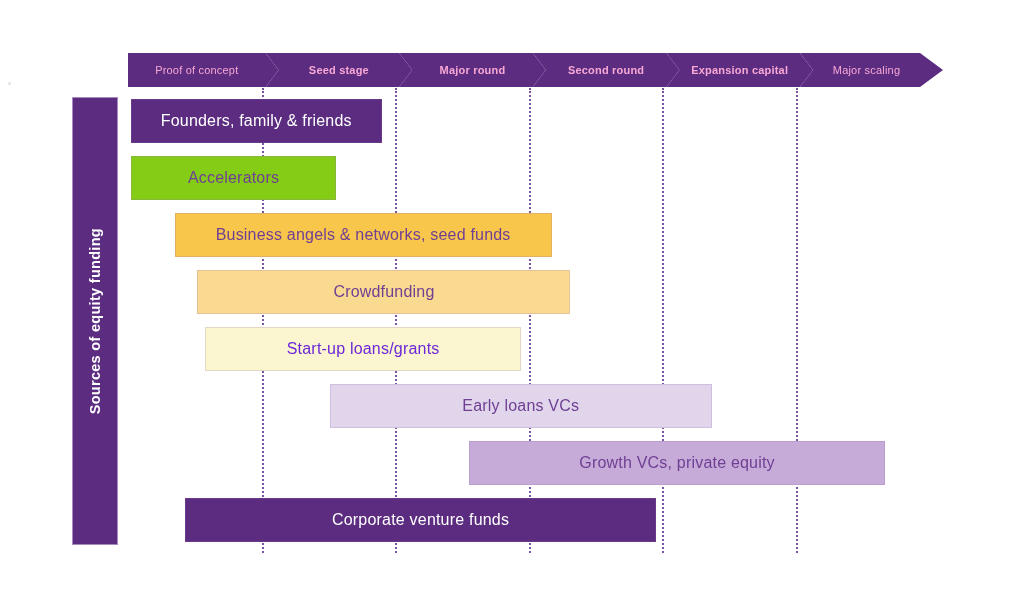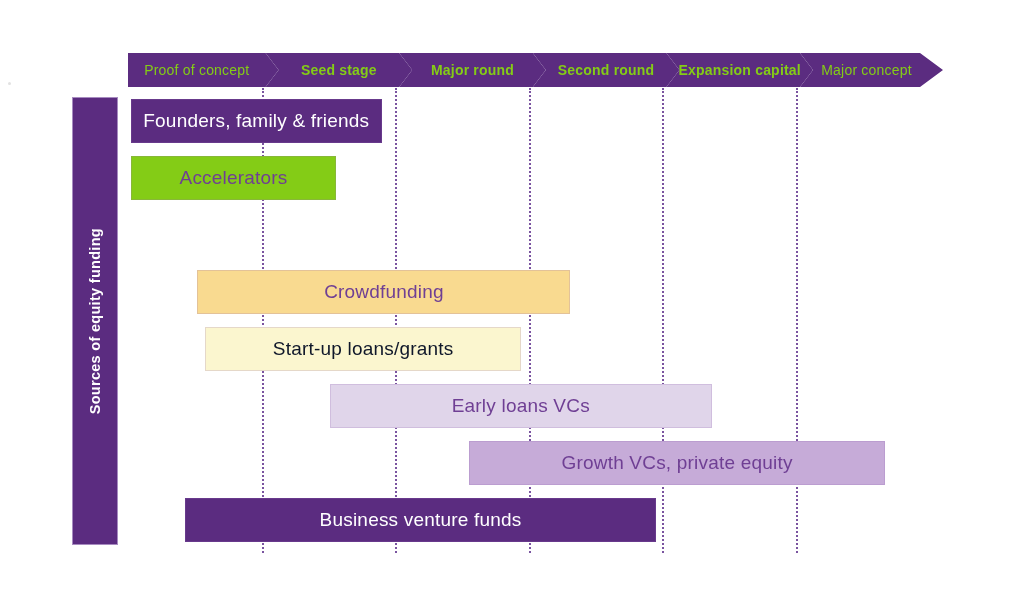--- a/index.html
+++ b/index.html
@@ -7,39 +7,39 @@
     width:1024px;height:598px;position:relative;overflow:hidden;
     font-family:"Liberation Sans",sans-serif;
     -webkit-font-smoothing:antialiased;
   }
   #diagram{position:absolute;left:0;top:0;width:1024px;height:598px;}
 
   
   .stage{
     position:absolute;top:53px;height:34px;
     display:flex;align-items:center;justify-content:center;
-    color:#84cc16;font-size:14px;letter-spacing:.2px;
+    color:#f9a8d4;font-size:11px;letter-spacing:.2px;
     box-sizing:border-box;white-space:nowrap;z-index:3;
   }
   .stage.mid{clip-path:polygon(0 0,calc(100% - 13px) 0,100% 50%,calc(100% - 13px) 100%,0 100%,13px 50%);padding-left:13px;padding-right:13px;font-weight:bold;}
   .stage.first{clip-path:polygon(0 0,calc(100% - 13px) 0,100% 50%,calc(100% - 13px) 100%,0 100%);padding-right:13px;}
   .stage.last{clip-path:polygon(0 0,calc(100% - 23px) 0,100% 50%,calc(100% - 23px) 100%,0 100%,13px 50%);padding-left:13px;padding-right:23px;}
 
   
   .vline{
     position:absolute;top:88px;height:465px;width:0;
     border-left:2px dotted rgba(122,84,160,.8);
     z-index:1;
   }
 
   
   .bar{
     position:absolute;height:44px;
     display:flex;align-items:center;justify-content:center;
-    font-size:19px;letter-spacing:.2px;white-space:nowrap;
+    font-size:16px;letter-spacing:.2px;white-space:nowrap;
     border:1px solid rgba(150,110,180,.22);
     box-sizing:border-box;z-index:2;
   }
 
   
   #sidebar{
     position:absolute;left:72px;top:97px;width:46px;height:448px;
     display:flex;align-items:center;justify-content:center;
     border:1px solid rgba(200,180,220,.7);box-sizing:border-box;
     z-index:2;
@@ -69,48 +69,51 @@
   <div class="stage mid" style="left: 399.2px; width: 146.6px; background: rgb(91, 44, 128);">
       <span>Major round</span>
     </div>
   <div class="stage mid" style="left: 532.8px; width: 146.6px; background: rgb(91, 44, 128);">
       <span>Second round</span>
     </div>
   <div class="stage mid" style="left: 666.4px; width: 146.6px; background: rgb(91, 44, 128);">
       <span>Expansion capital</span>
     </div>
   <div class="stage last" style="left: 800px; width: 143px; background: rgb(91, 44, 128);">
-      <span>Major concept</span>
+      <span>Major scaling</span>
     </div>
 
   <div class="vline" style="left: 261.6px; border-left-color: rgb(122, 84, 160);"></div>
   <div class="vline" style="left: 395.2px; border-left-color: rgb(122, 84, 160);"></div>
   <div class="vline" style="left: 528.8px; border-left-color: rgb(122, 84, 160);"></div>
   <div class="vline" style="left: 662.4px; border-left-color: rgb(122, 84, 160);"></div>
   <div class="vline" style="left: 796px; border-left-color: rgb(122, 84, 160);"></div>
 
   <div id="sidebar" style="background: rgb(91, 44, 128);">
     <span>Sources of equity funding</span>
   </div>
 
   <div class="bar" style="left: 130.672px; width: 251.168px; top: 99px; height: 44px; background: rgb(91, 44, 128); color: rgb(255, 255, 255);">
       <span>Founders, family &amp; friends</span>
     </div>
   <div class="bar" style="left: 130.672px; width: 205.744px; top: 156px; height: 44px; background: #84cc16; color: rgb(111, 63, 148);">
       <span>Accelerators</span>
     </div>
+  <div class="bar" style="left: 174.76px; width: 376.752px; top: 213px; height: 44px; background: rgb(248, 198, 75); color: rgb(111, 63, 148);">
+      <span>Business angels &amp; networks, seed funds</span>
+    </div>
   <div class="bar" style="left: 197.472px; width: 373px; top: 270px; height: 44px; background: rgb(249, 218, 144); color: rgb(111, 63, 148);">
       <span>Crowdfunding</span>
     </div>
-  <div class="bar" style="left: 205.488px; width: 315.296px; top: 327px; height: 44px; background: rgb(251, 246, 207); color: #0f172a;">
+  <div class="bar" style="left: 205.488px; width: 315.296px; top: 327px; height: 44px; background: rgb(251, 246, 207); color: #6d28d9;">
       <span>Start-up loans/grants</span>
     </div>
   <div class="bar" style="left: 329.736px; width: 382.096px; top: 384px; height: 44px; background: rgb(224, 213, 234); color: rgb(111, 63, 148);">
       <span>Early loans VCs</span>
     </div>
   <div class="bar" style="left: 456.656px; width: 416.832px; top: 441px; height: 44px; background: rgb(198, 171, 216); color: rgb(111, 63, 148); margin-left: 12px;">
       <span>Growth VCs, private equity</span>
     </div>
   <div class="bar" style="left: 185.448px; width: 470.272px; top: 498px; height: 44px; background: rgb(91, 44, 128); color: rgb(255, 255, 255);">
-      <span>Business venture funds</span>
+      <span>Corporate venture funds</span>
     </div>
 
 </div>
 
 </body></html>

